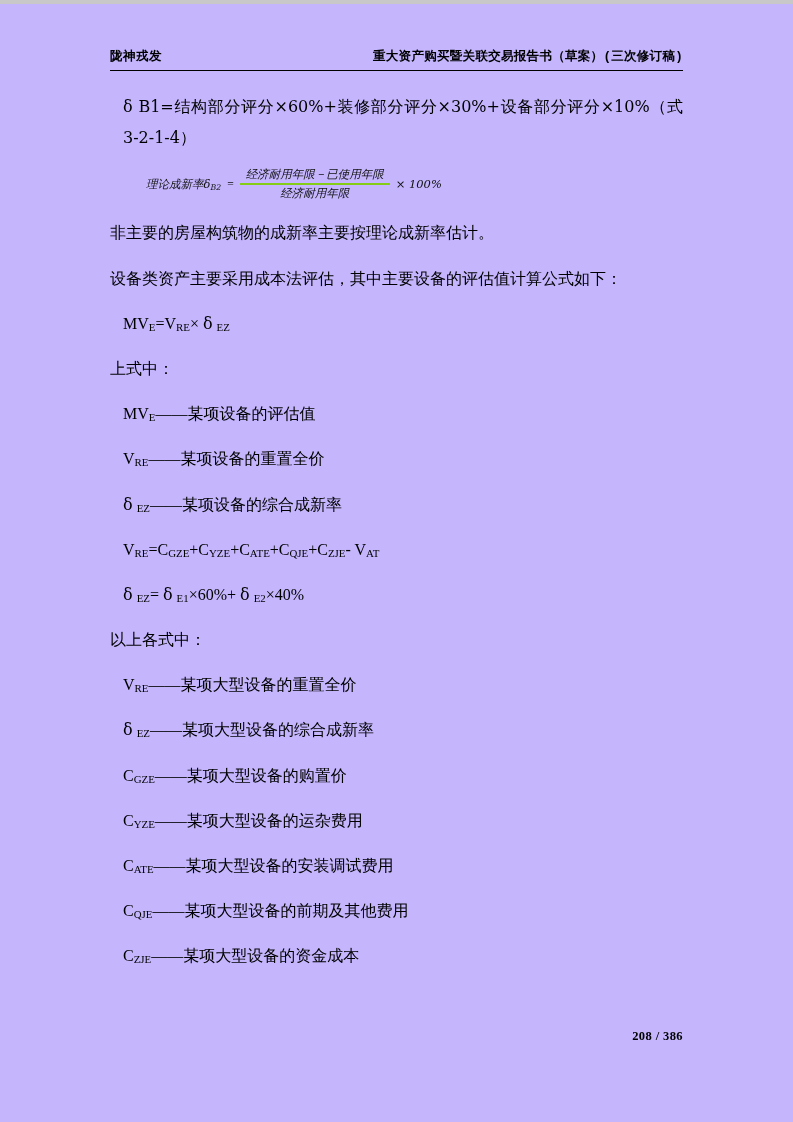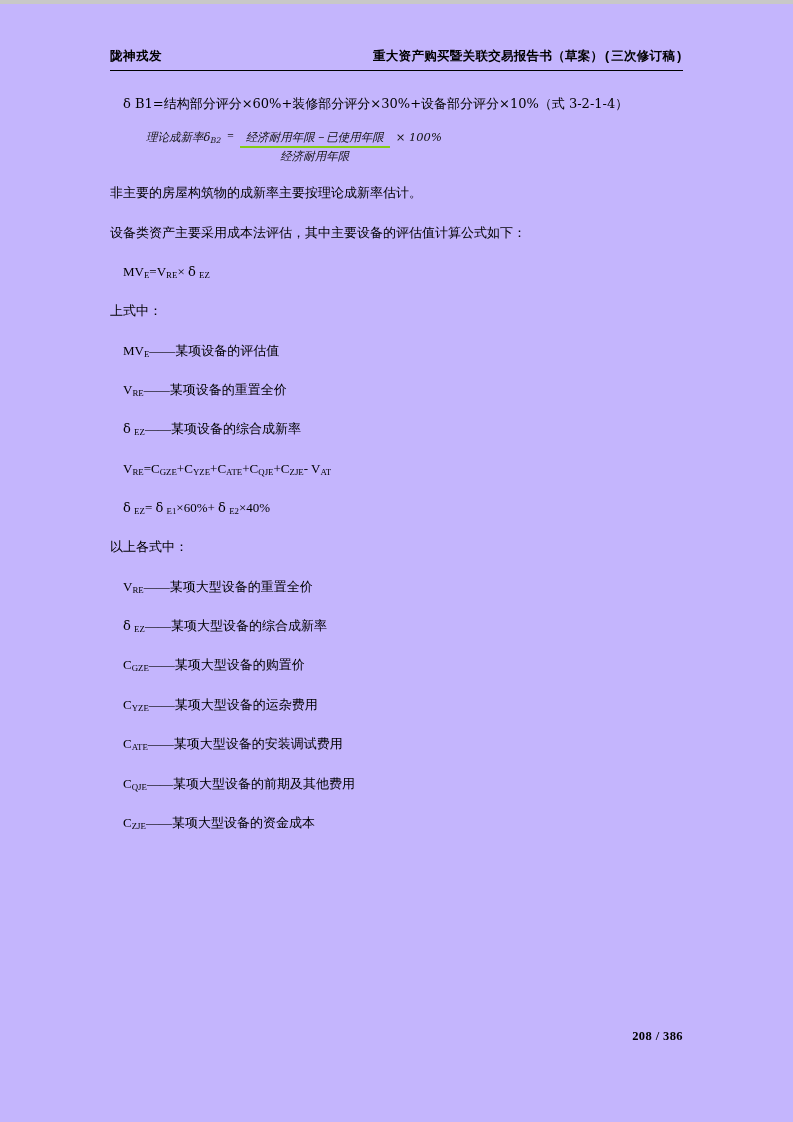--- a/index.html
+++ b/index.html
@@ -42,21 +42,21 @@
   }
   .header-rule {
     border-bottom: 1px solid #000;
     width: 100%;
     margin-top: 1px;
   }
   .body-text {
     margin-top: 20px;
   }
   p.para {
-    font-size: 13px;
+    font-size: 16px;
     line-height: 1.95;
     margin: 0 0 14px 0;
     color: #000;
     text-align: justify;
   }
   p.indent-half {
     padding-left: 13px;
   }
   p.noindent {
     padding-left: 0;
@@ -66,20 +66,21 @@
     vertical-align: -0.22em;
   }
   .delta {
     font-family: "DejaVu Serif", serif;
   }
   
   .formula-block {
     margin: 6px 0 16px 0;
     padding-left: 36px;
     display: flex;
+    align-items: center;
     font-size: 11.5px;
     color: #111;
   }
   .formula-label {
     font-style: italic;
     white-space: nowrap;
     font-family: "DejaVu Serif", serif;
   }
   .formula-eq {
     margin: 0 6px;

